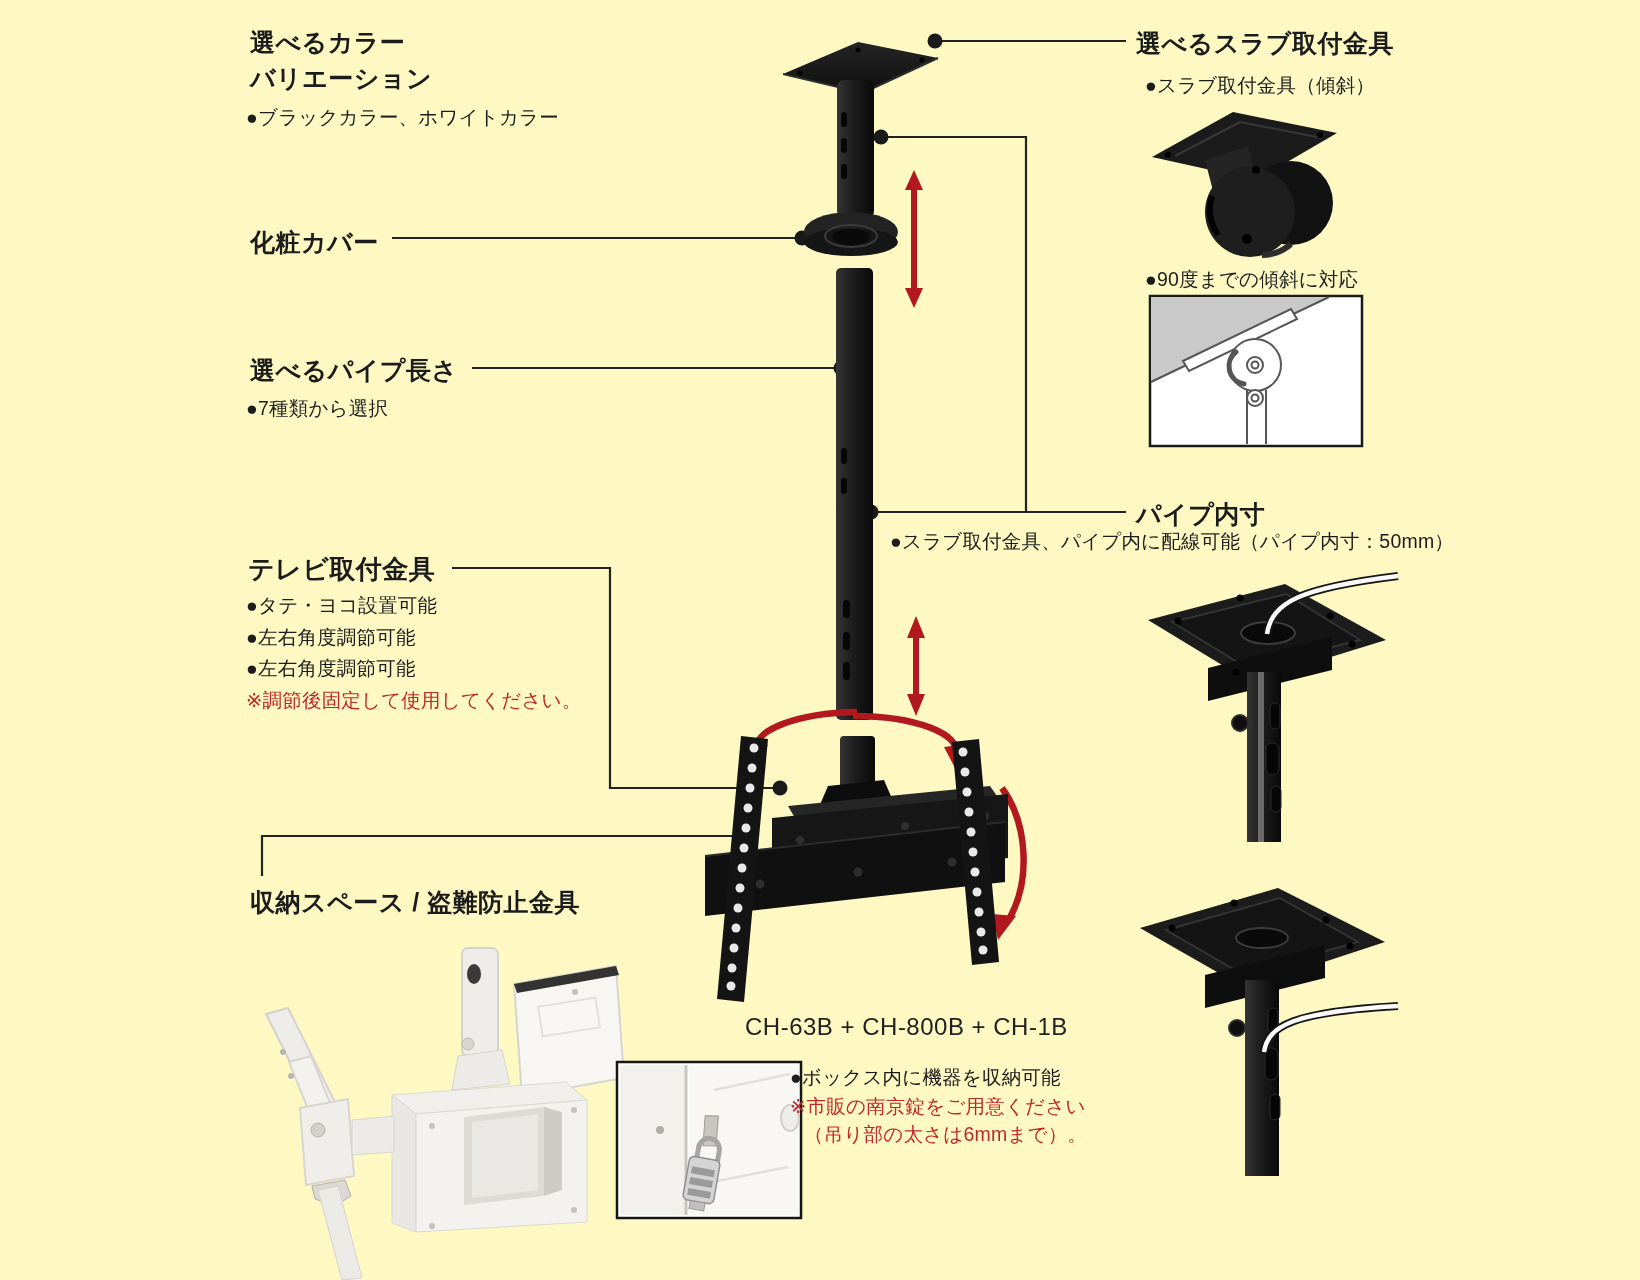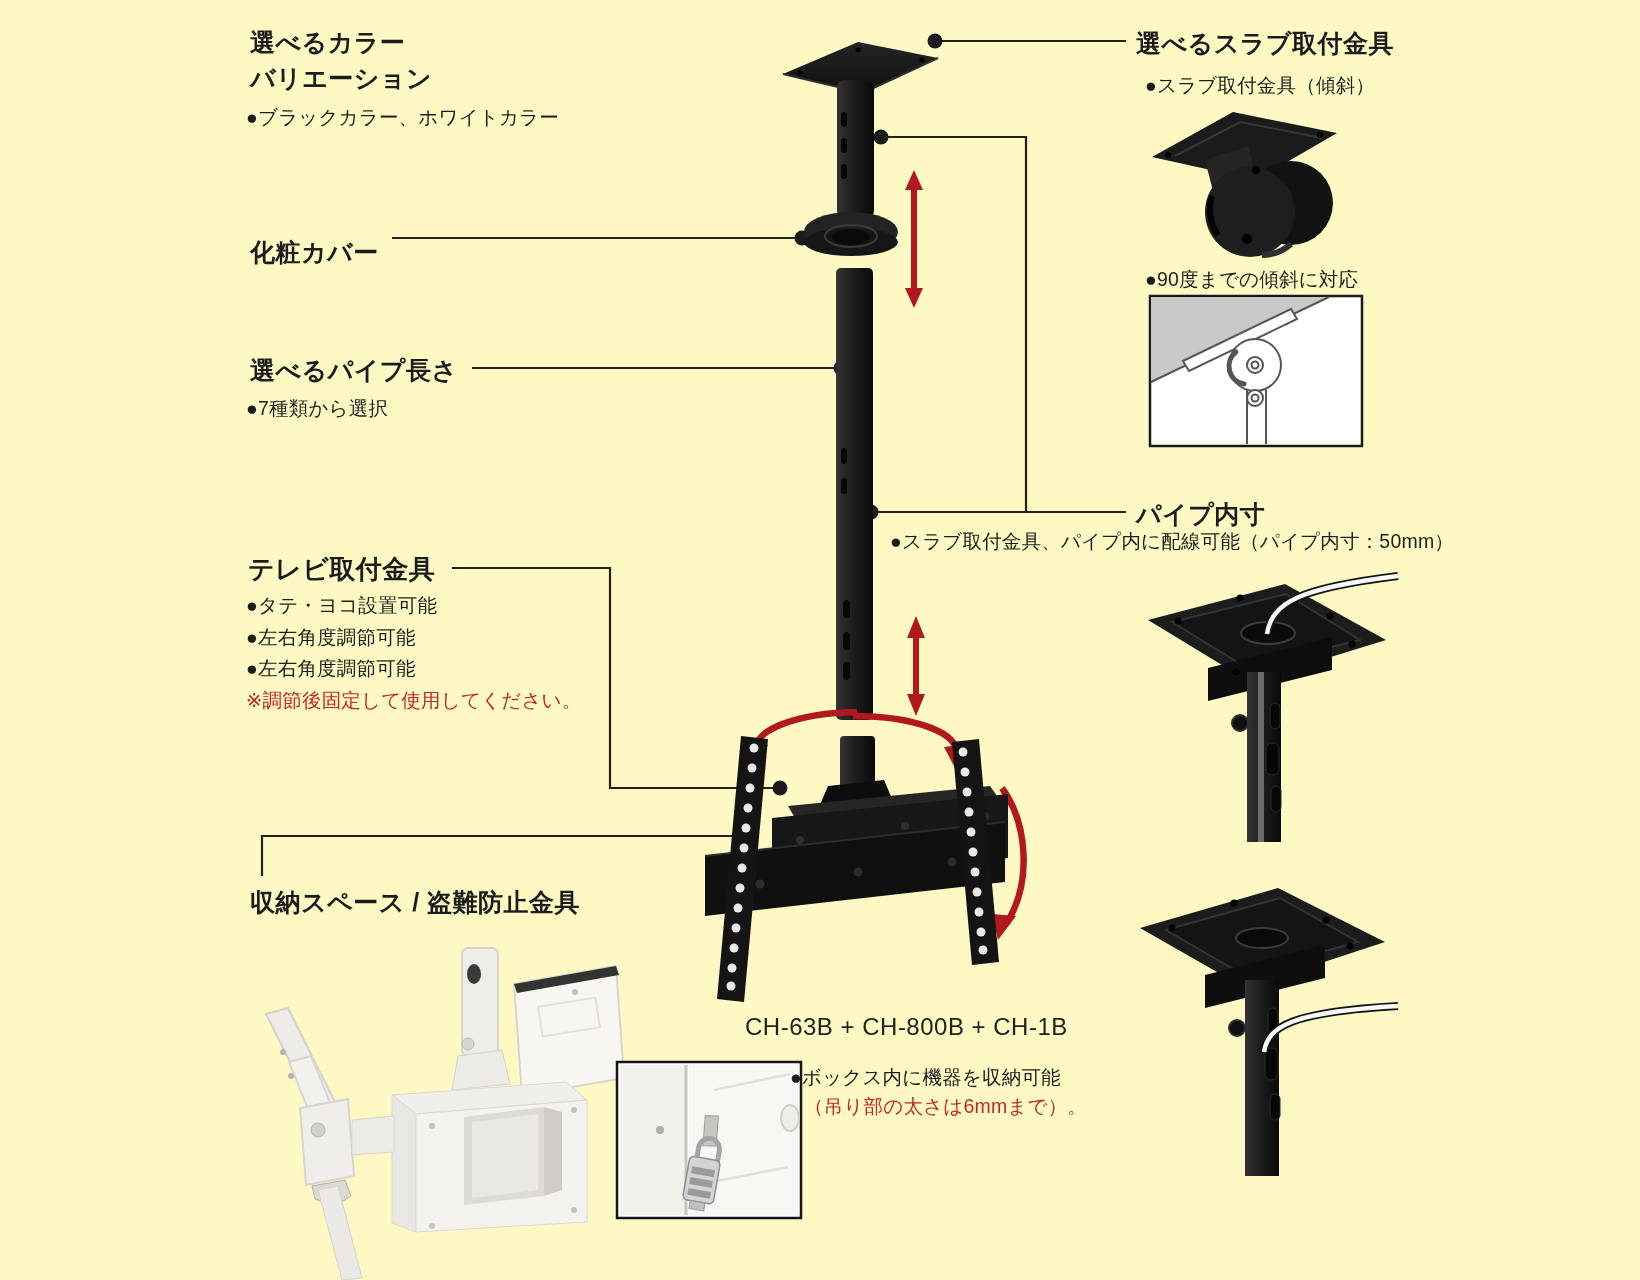--- a/index.html
+++ b/index.html
@@ -275,21 +275,21 @@
     </g>
   </g>
 </svg>
 
 <div class="abs h" style="left:250px;top:24px;">
   <span>選べるカラー</span><br>
   <span>バリエーション</span>
 </div>
 <div class="abs b" style="left:246px;top:104px;">●ブラックカラー、ホワイトカラー</div>
 
-<div class="abs h" style="left:250px;top:224px;margin-top:10px;">化粧カバー</div>
+<div class="abs h" style="left:250px;top:224px;">化粧カバー</div>
 
 <div class="abs h" style="left:250px;top:352px;">
   <span>選べる</span><span class="bseg">パイプ</span><span>長さ</span>
 </div>
 <div class="abs b" style="left:246px;top:395px;">●7種類から選択</div>
 
 <div class="abs hbold" style="left:248px;top:552px;">テレビ取付金具</div>
 <div class="abs blist" style="left:246px;top:590px;">
   <div>●タテ・ヨコ設置可能</div>
   <div>●左右角度調節可能</div>
@@ -305,16 +305,17 @@
 <div class="abs b" style="left:1145px;top:72px;">●スラブ取付金具（傾斜）</div>
 <div class="abs b" style="left:1145px;top:266px;">●90度までの傾斜に対応</div>
 
 <div class="abs h" style="left:1136px;top:496px;">パイプ内寸</div>
 <div class="abs b" style="left:890px;top:528px;">●スラブ取付金具、パイプ内に配線可能（パイプ内寸：50mm）</div>
 
 <div class="abs model" style="left:745px;top:1013px;">CH-63B + CH-800B + CH-1B</div>
 
 <div class="abs slist" style="left:790px;top:1063px;">
   <div>●ボックス内に機器を収納可能</div>
+  <div class="red">※市販の南京錠をご用意ください</div>
   <div class="red indent">（吊り部の太さは6mmまで）。</div>
 </div>
 
 </div>
 
 </body></html>

